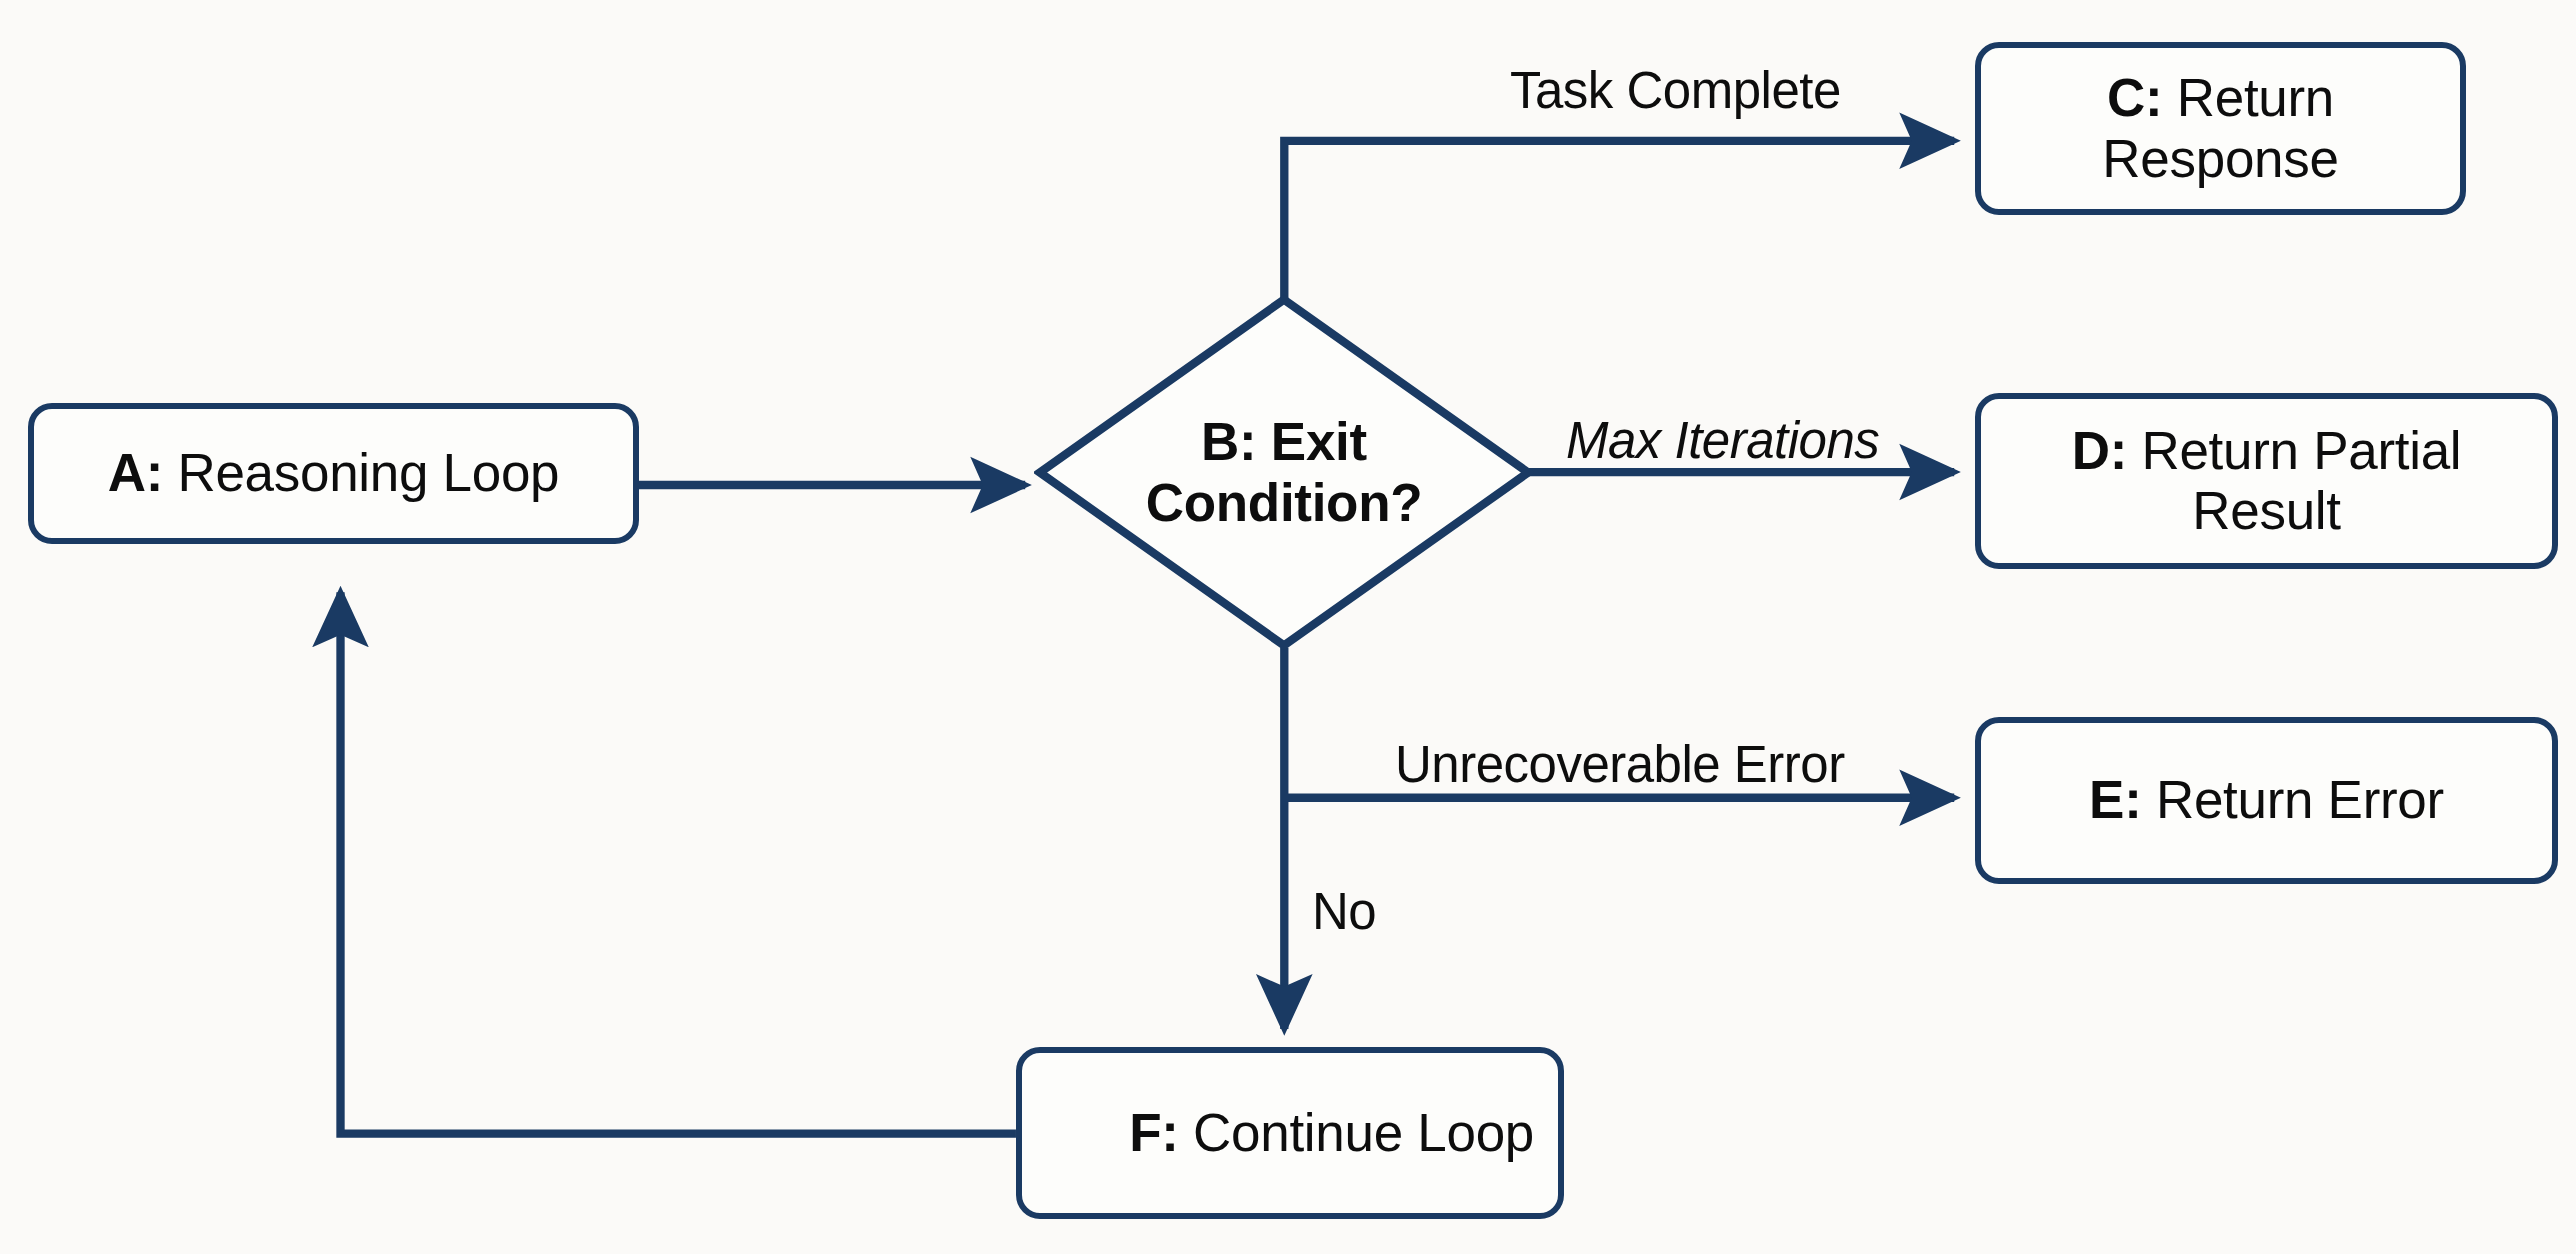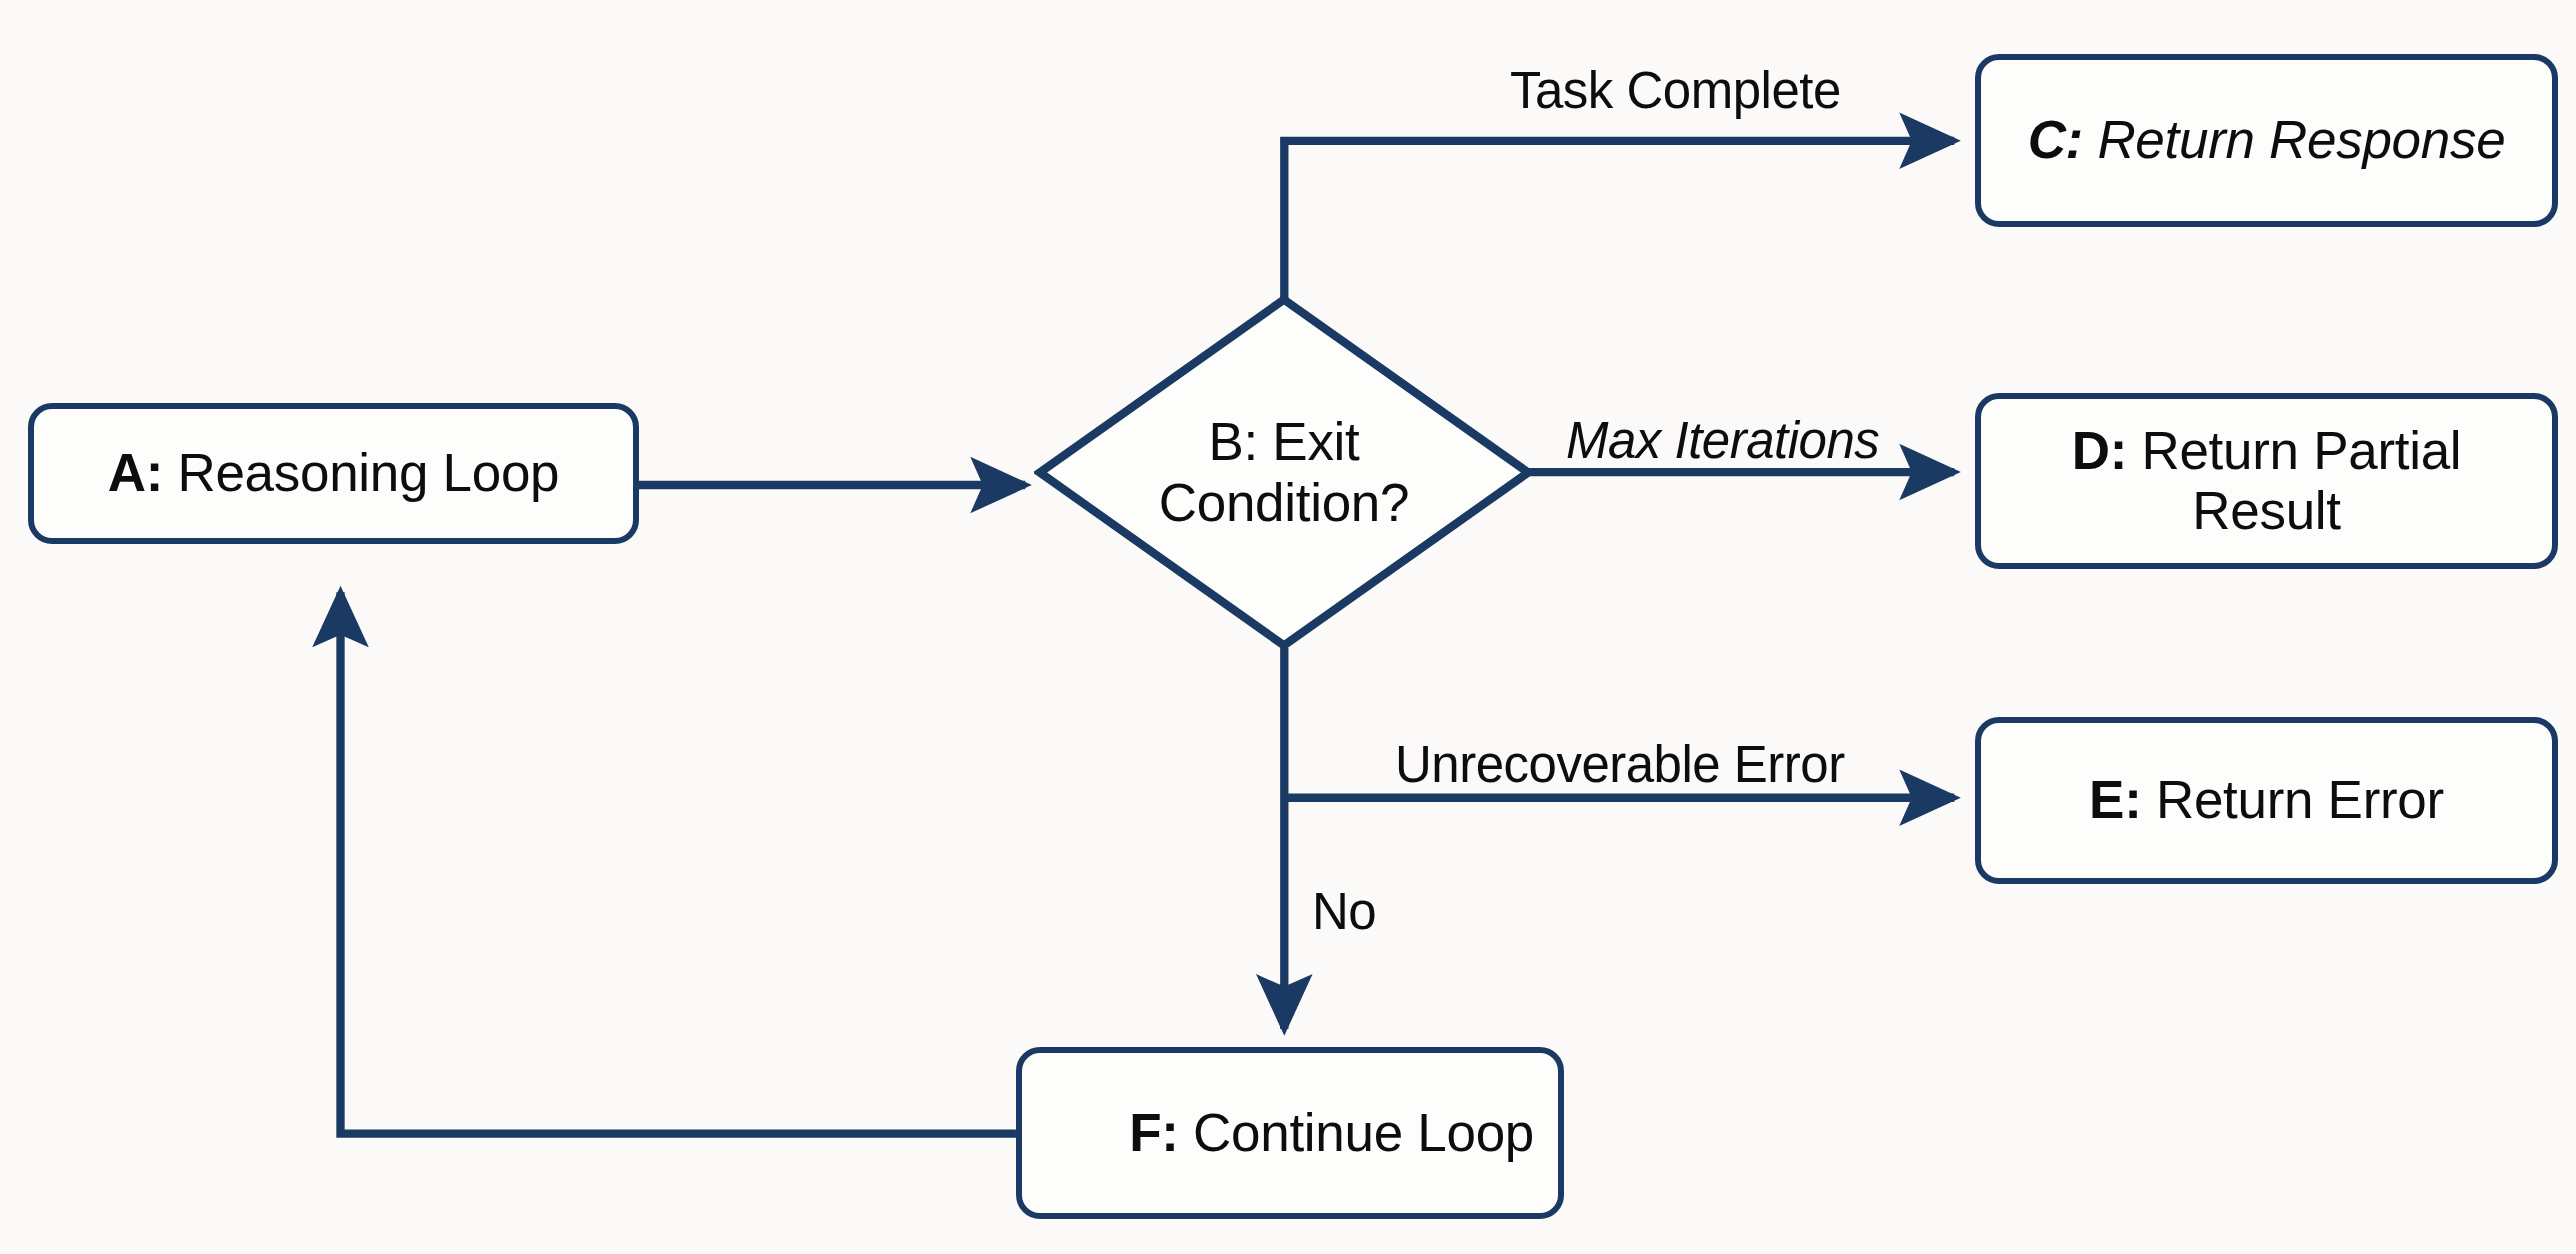--- a/index.html
+++ b/index.html
@@ -42,20 +42,21 @@
   }
   .node .node-text {
     padding: 0 24px;
   }
   .node .prefix {
     font-weight: bold;
   }
   .diamond-wrap {
     position: absolute;
     z-index: 3;
+    font-weight: bold;
   }
   .diamond-shape {
     position: absolute;
     left: 0;
     top: 0;
     width: 100%;
     height: 100%;
   }
   .diamond-label {
     position: absolute;
@@ -128,21 +129,21 @@
       <polygon points="270,6 534,193 270,380 6,193" fill="#fdfdfb" stroke="#1a3a63" stroke-width="9" stroke-linejoin="miter"></polygon>
     </svg>
     <div class="diamond-label">
       <div>
         <div><span class="prefix">B: </span><span> Exit</span></div>
         <div>Condition?</div>
       </div>
     </div>
   </div>
 
-  <div class="node" style="left:1975px; top:54px; width:583px; height:173px;font-style:italic;">
+  <div class="node" style="left:1975px; top:42px; width:491px; height:173px;">
     <span class="node-text"><span class="prefix">C: </span><span>Return Response</span></span>
   </div>
 
   <div class="node" style="left:1975px; top:393px; width:583px; height:176px;">
     <span class="node-text"><span class="prefix">D: </span><span>Return Partial Result</span></span>
   </div>
 
   <div class="node" style="left:1975px; top:717px; width:583px; height:167px;">
     <span class="node-text"><span class="prefix">E: </span><span>Return Error</span></span>
   </div>

